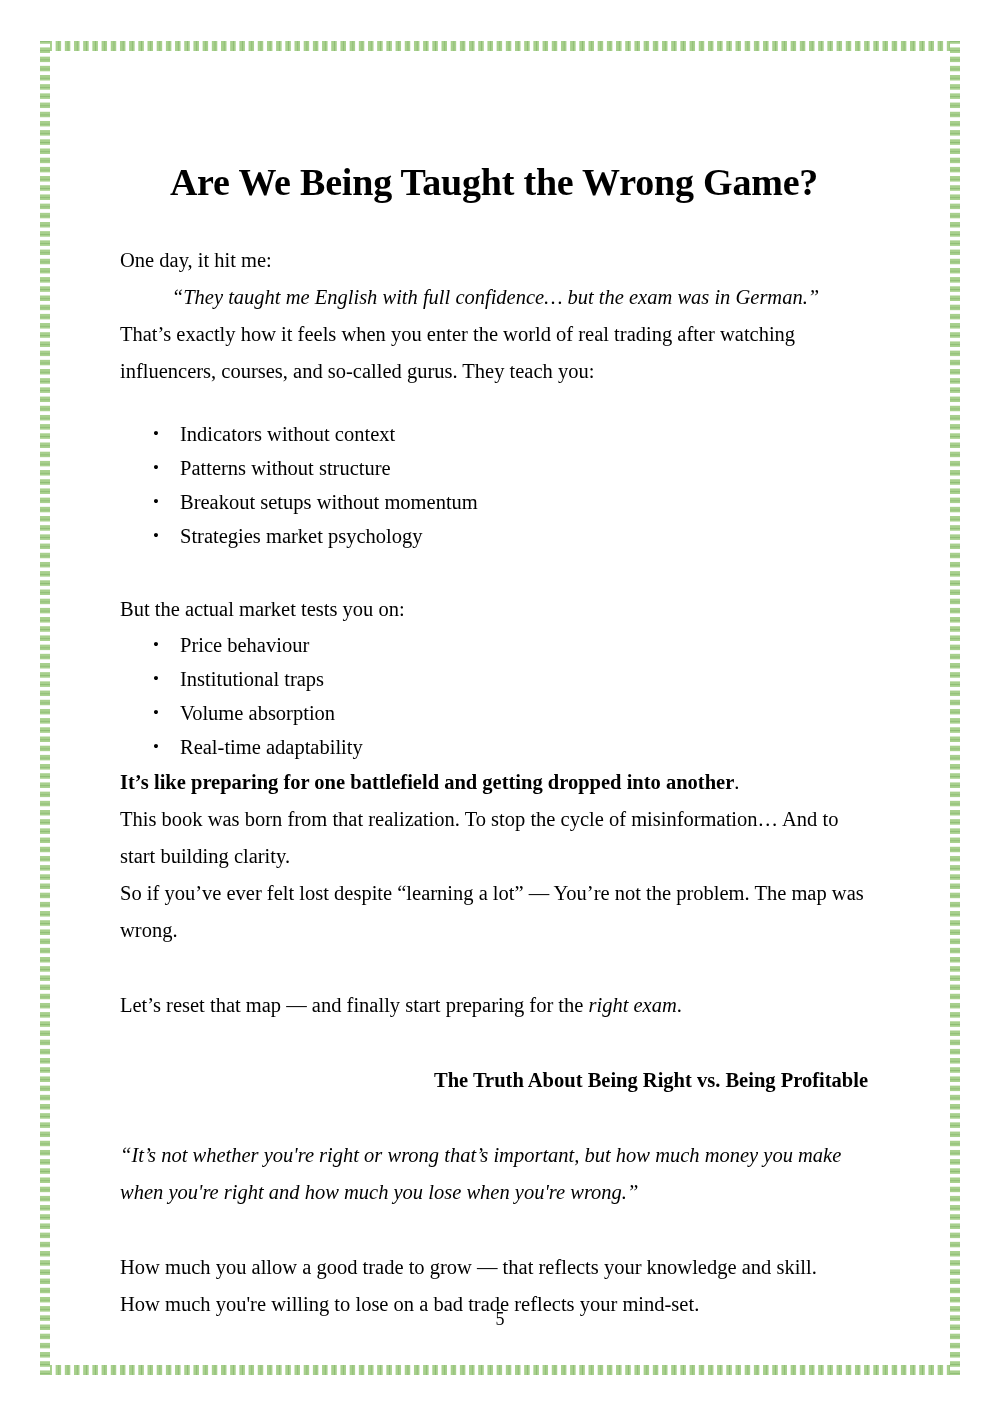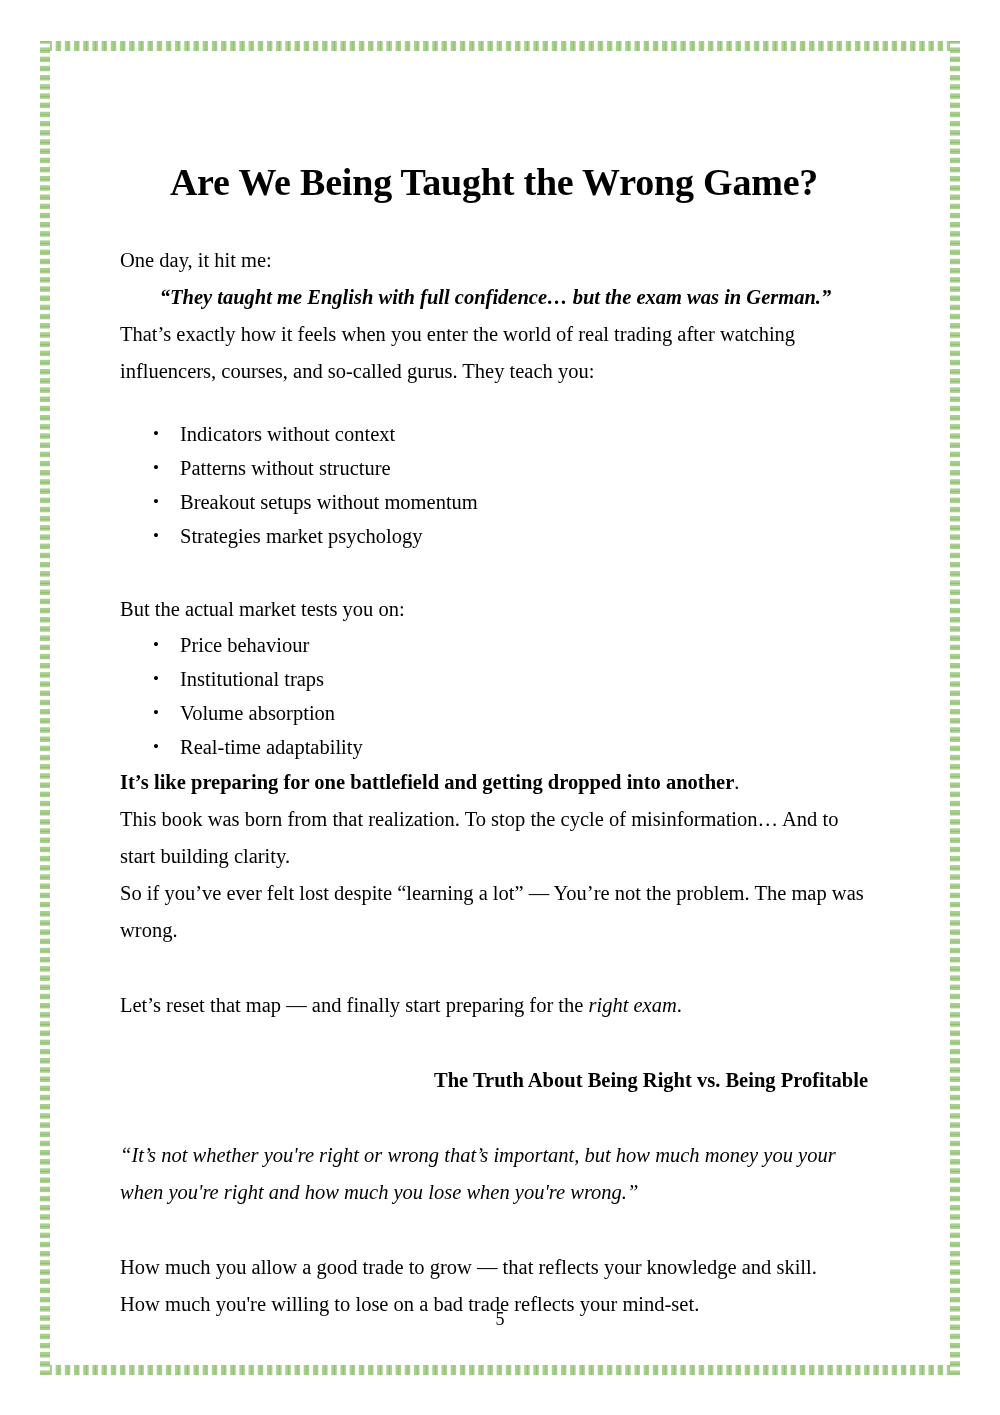--- a/index.html
+++ b/index.html
@@ -92,21 +92,21 @@
     margin: 0;
     text-align: left;
   }
 
   .lead-in {
     padding-top: 37px;
   }
 
   .pull-quote {
     font-size: 20.5px;
-    font-weight: bold;
+    font-weight: normal;
     font-style: italic;
     line-height: 37px;
     text-align: center;
     margin: 0;
     padding: 0 24px 0 27px;
   }
 
   ul.bullets {
     margin: 0;
     padding: 0;
@@ -220,21 +220,21 @@
     <div class="spacer-lg"></div>
 
     <p class="para"><span>Let’s reset that map — and finally start preparing for the </span><span class="ital">right exam</span><span>.</span></p>
 
     <div class="spacer-lg"></div>
 
     <h2 class="section-heading">The Truth About Being Right vs. Being Profitable</h2>
 
     <div class="spacer-lg"></div>
 
-    <p class="quote-block">“It’s not whether you're right or wrong that’s important, but how much money you your when you're right and how much you lose when you're wrong.”</p>
+    <p class="quote-block">“It’s not whether you're right or wrong that’s important, but how much money you make when you're right and how much you lose when you're wrong.”</p>
 
 
     <div class="spacer-lg"></div>
 
     <p class="para">How much you allow a good trade to grow — that reflects your knowledge and skill.</p>
 
     <p class="para">How much you're willing to lose on a bad trade reflects your mind-set.</p>
 
   </div>
 

